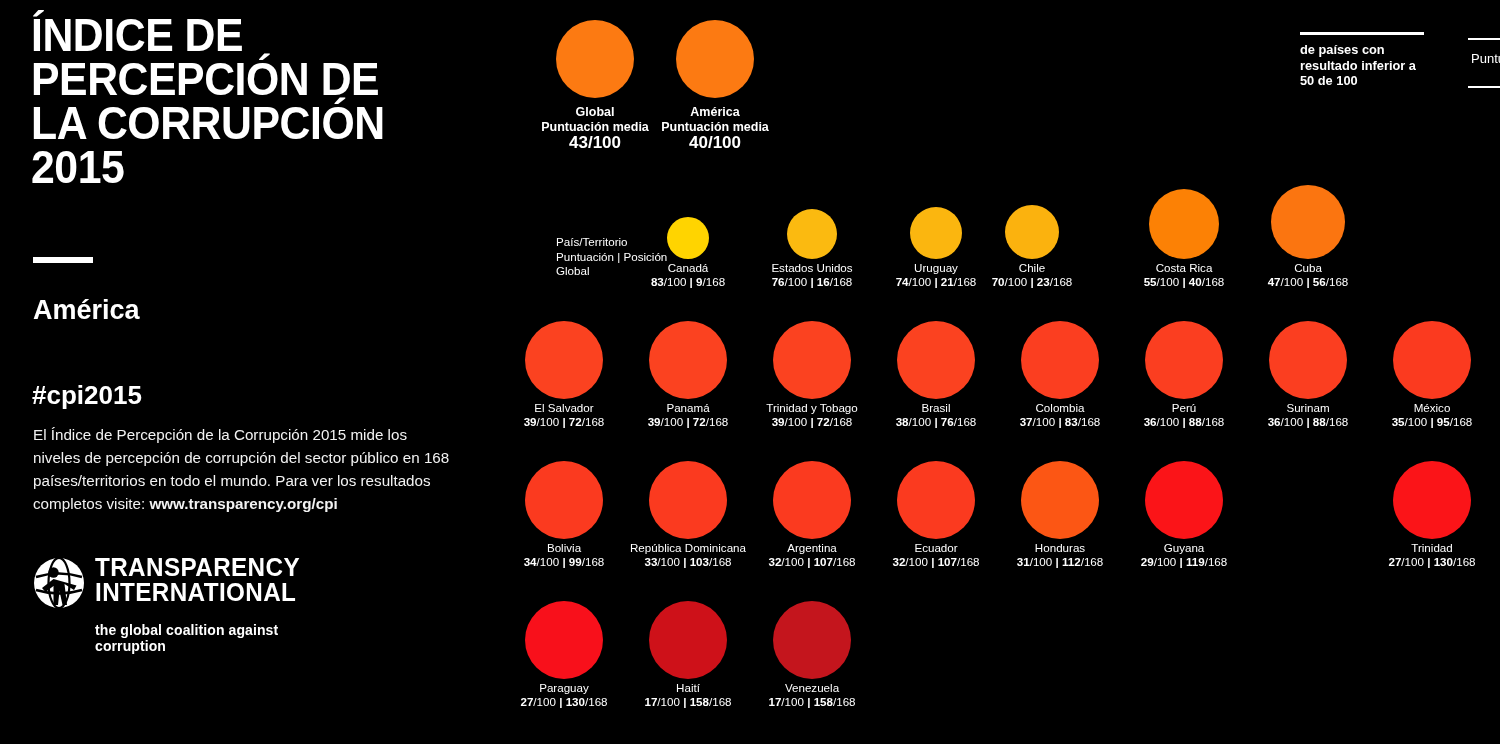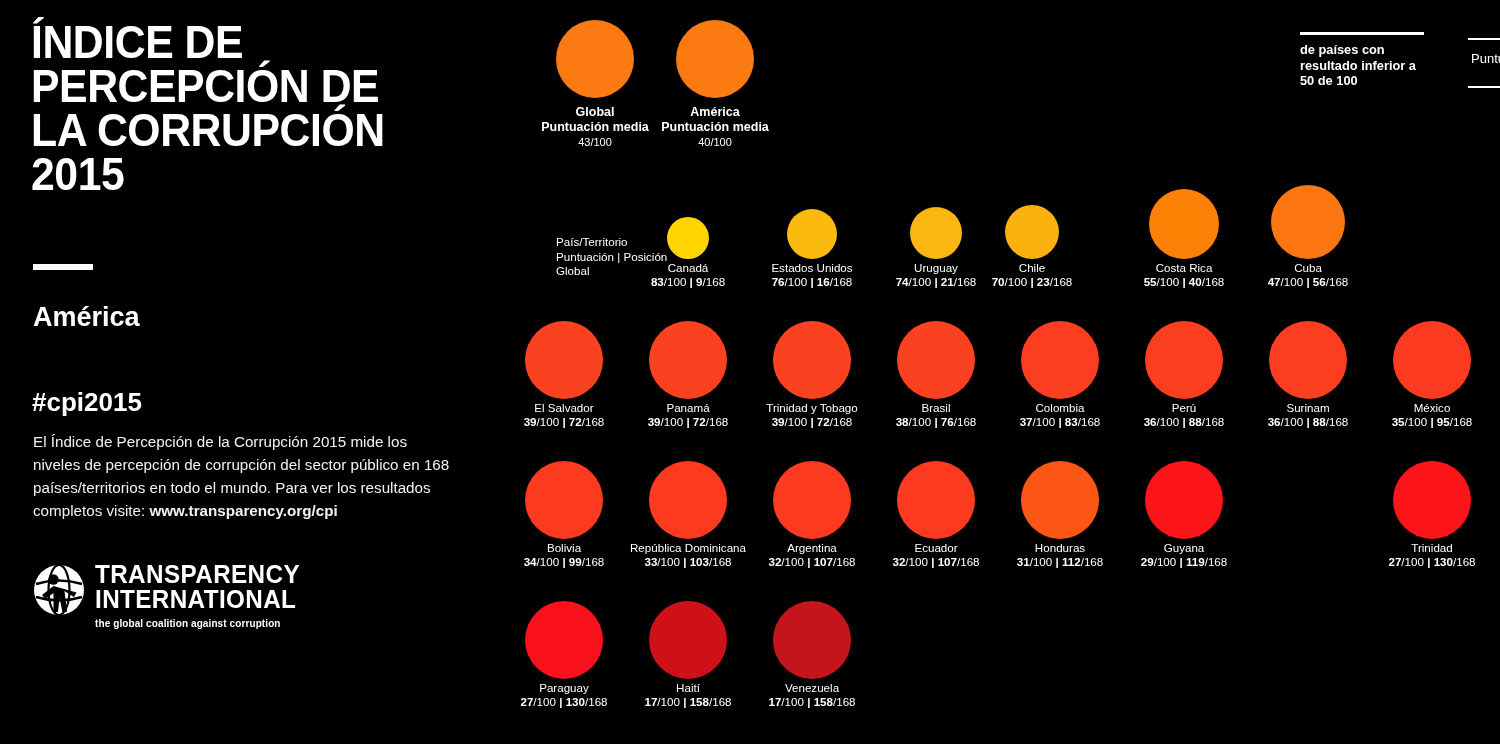--- a/index.html
+++ b/index.html
@@ -7,21 +7,21 @@
   html, body {
     width:1500px; height:744px;
     background:#000;
     font-family:"Liberation Sans", sans-serif;
     overflow:hidden;
     color:#ffffff;
   }
   .page { position:relative; width:1500px; height:744px; background:#000; }
 
   
-  .left { position:absolute; left:0; top:12px; width:500px; height:680px;padding-left:28px; }
+  .left { position:absolute; left:0; top:5px; width:500px; height:680px;padding-left:28px; }
 
   .main-title {
     position:absolute; left:31px; top:8px; width:420px;
     font-family:"Liberation Sans", sans-serif;
     font-weight:bold;
     font-size:46px;
     line-height:44px;
     letter-spacing:-0.5px;
     color:#ffffff;
     text-transform:uppercase;
@@ -55,32 +55,32 @@
   
   .logo { position:absolute; left:33px; top:550px; width:260px; height:80px; }
   .logo-mark { position:absolute; left:0; top:2px; width:52px; height:52px; }
   .logo-text { position:absolute; left:62px; top:0px; }
   .logo-l1, .logo-l2 {
     font-size:25px; font-weight:bold; letter-spacing:0.4px;
     line-height:25px; color:#ffffff;
     transform:scaleX(0.97); transform-origin:left top;
   }
   .logo-l3 {
-    margin-top:6px;
-    font-size:10px; font-weight:bold; letter-spacing:0.1px; color:#ffffff;
+    margin-top:17px;
+    font-size:14px; font-weight:bold; letter-spacing:0.1px; color:#ffffff;
   }
 
   
   .summary { position:absolute; left:500px; top:0; width:1000px; height:175px; }
 
   .avg-block { position:absolute; text-align:center; width:150px; }
   .avg-circle { border-radius:50%; margin:0 auto; }
   .avg-name { font-size:12.5px; font-weight:bold; margin-top:7px; line-height:15px; }
   .avg-sub  { font-size:12.5px; font-weight:bold; line-height:15px; }
-  .avg-val  { font-size:11px; font-weight:normal; line-height:15px; }
+  .avg-val  { font-size:17px; font-weight:bold; line-height:15px; }
 
   .stat { position:absolute; left:800px; top:27px; width:140px; }
   .stat-big {
     font-size:56px; font-weight:bold; line-height:54px; letter-spacing:-2px;
     color:#ffffff;
   }
   .stat-rule { width:124px; height:3px; background:#ffffff; margin:5px 0 7px 0; }
   .stat-text { font-size:12.8px; font-weight:bold; line-height:15.5px; color:#ffffff; }
 
   

